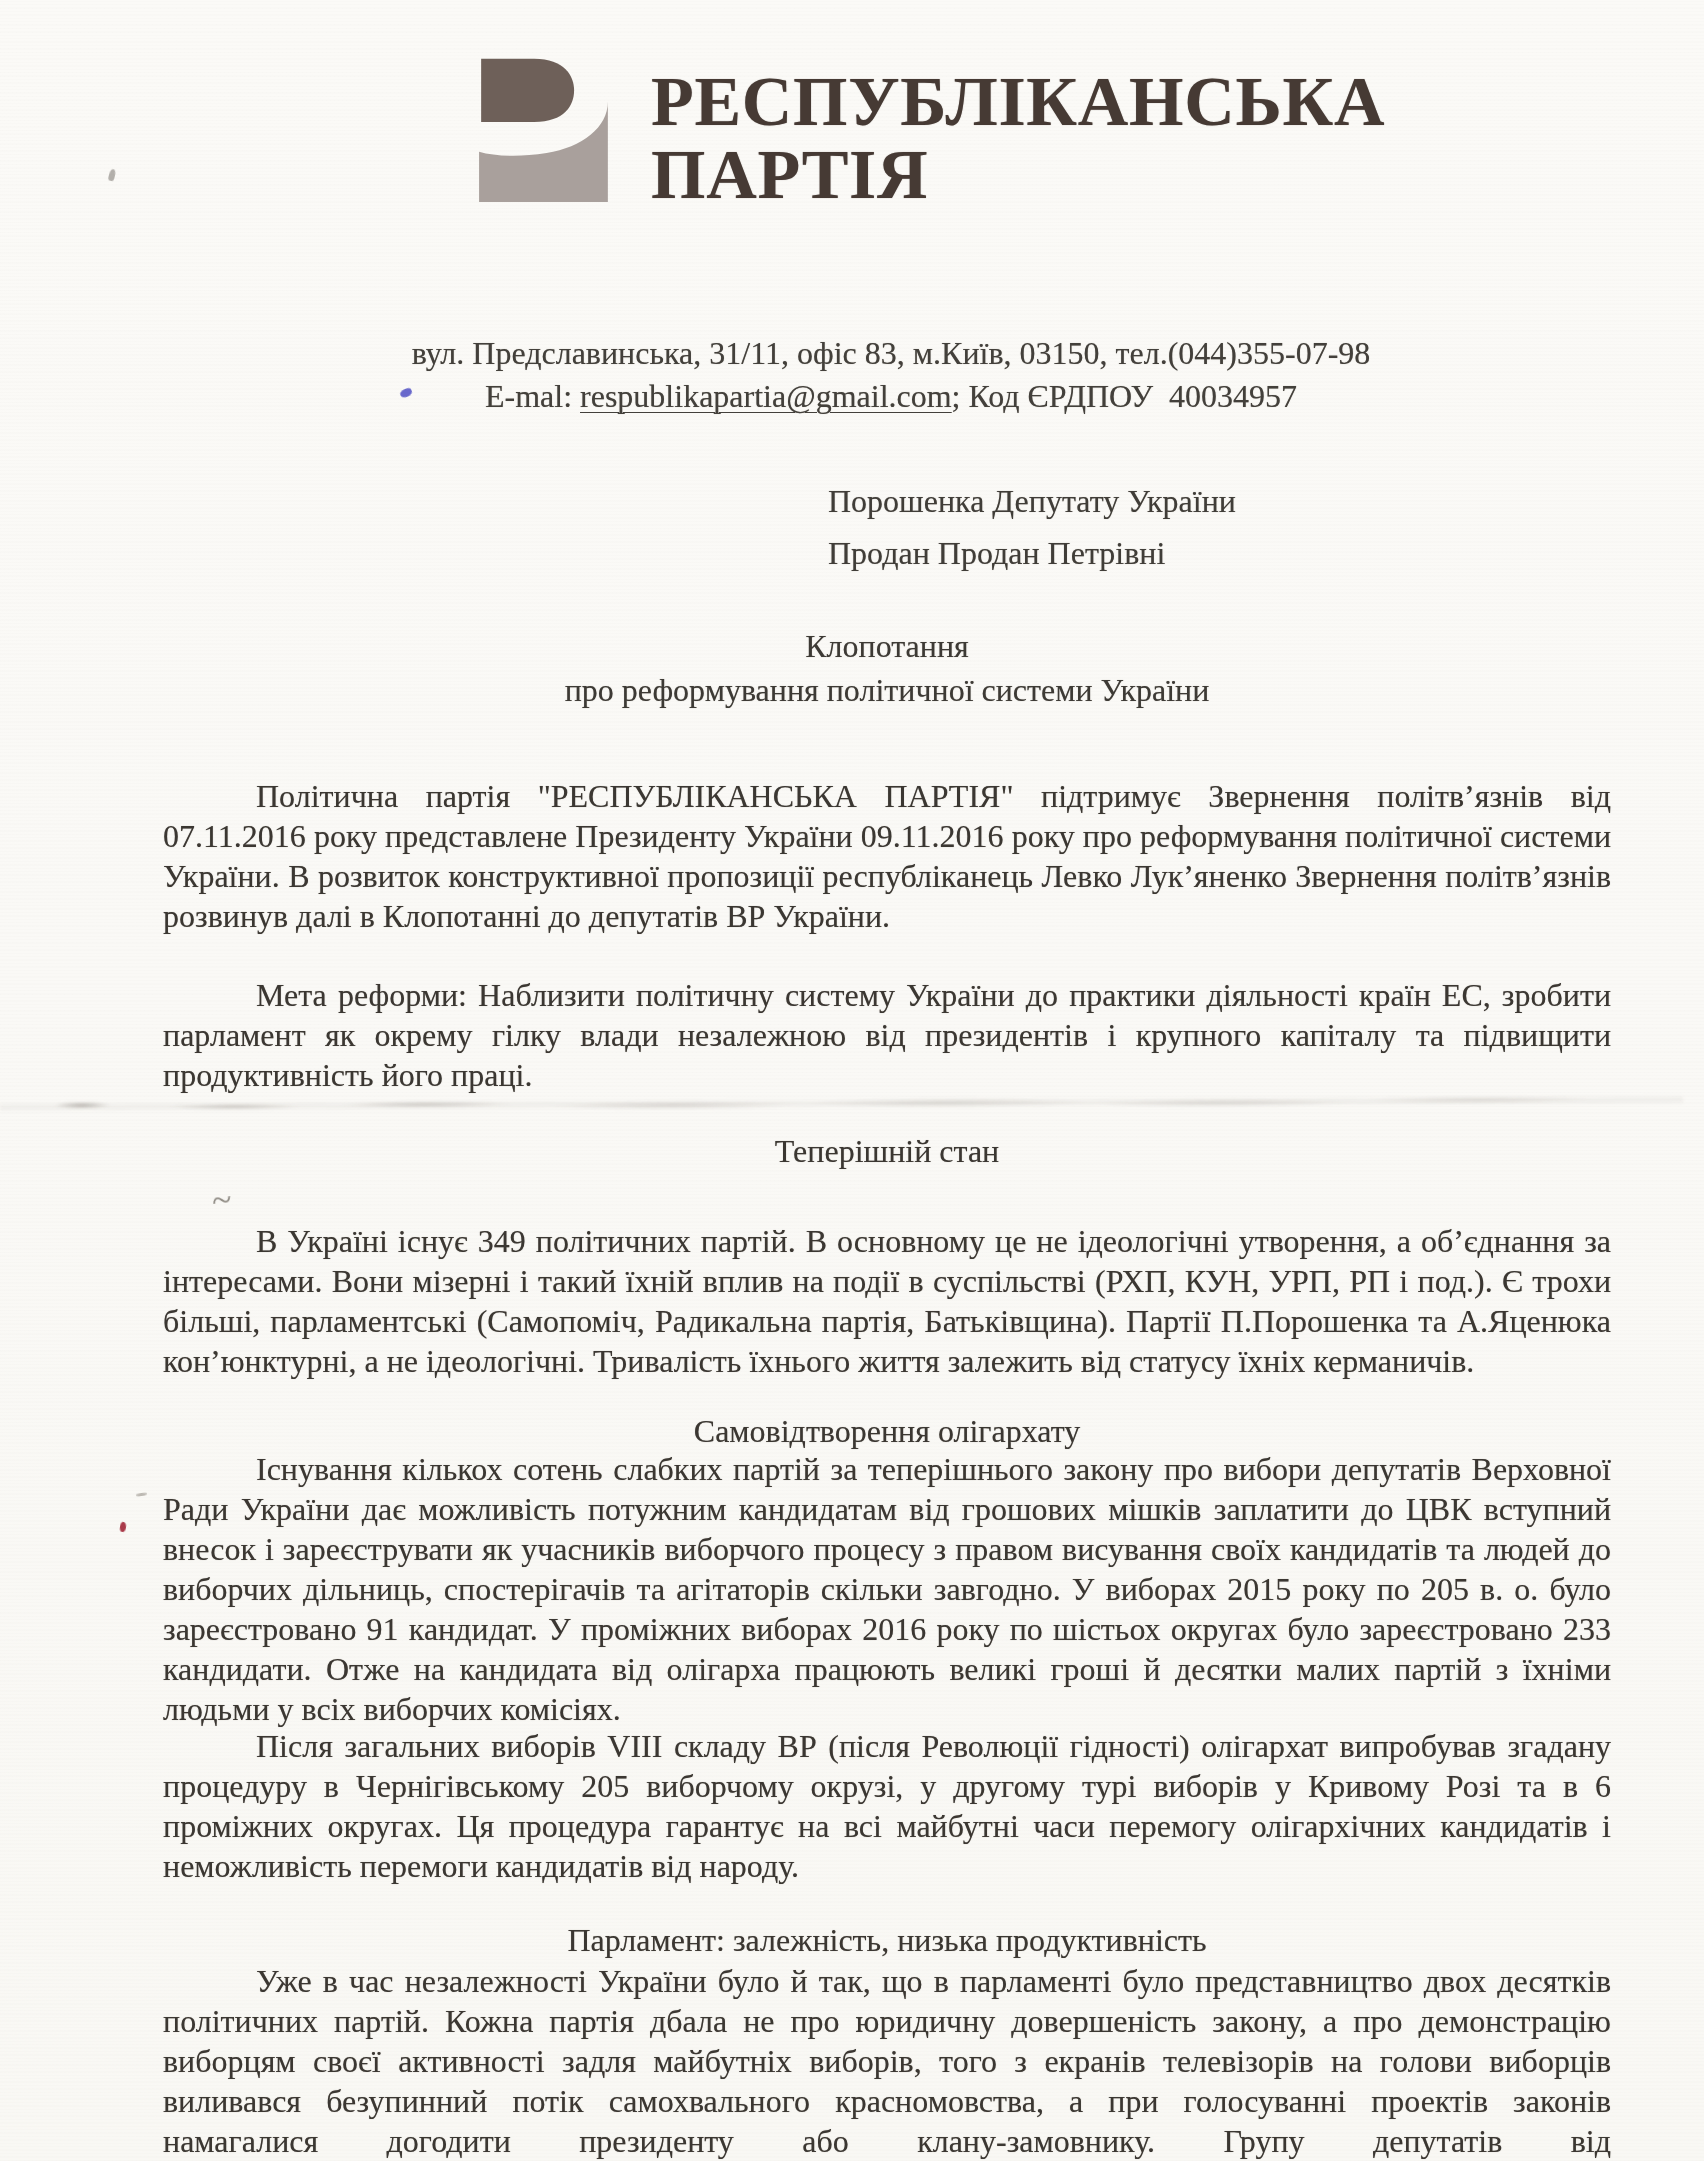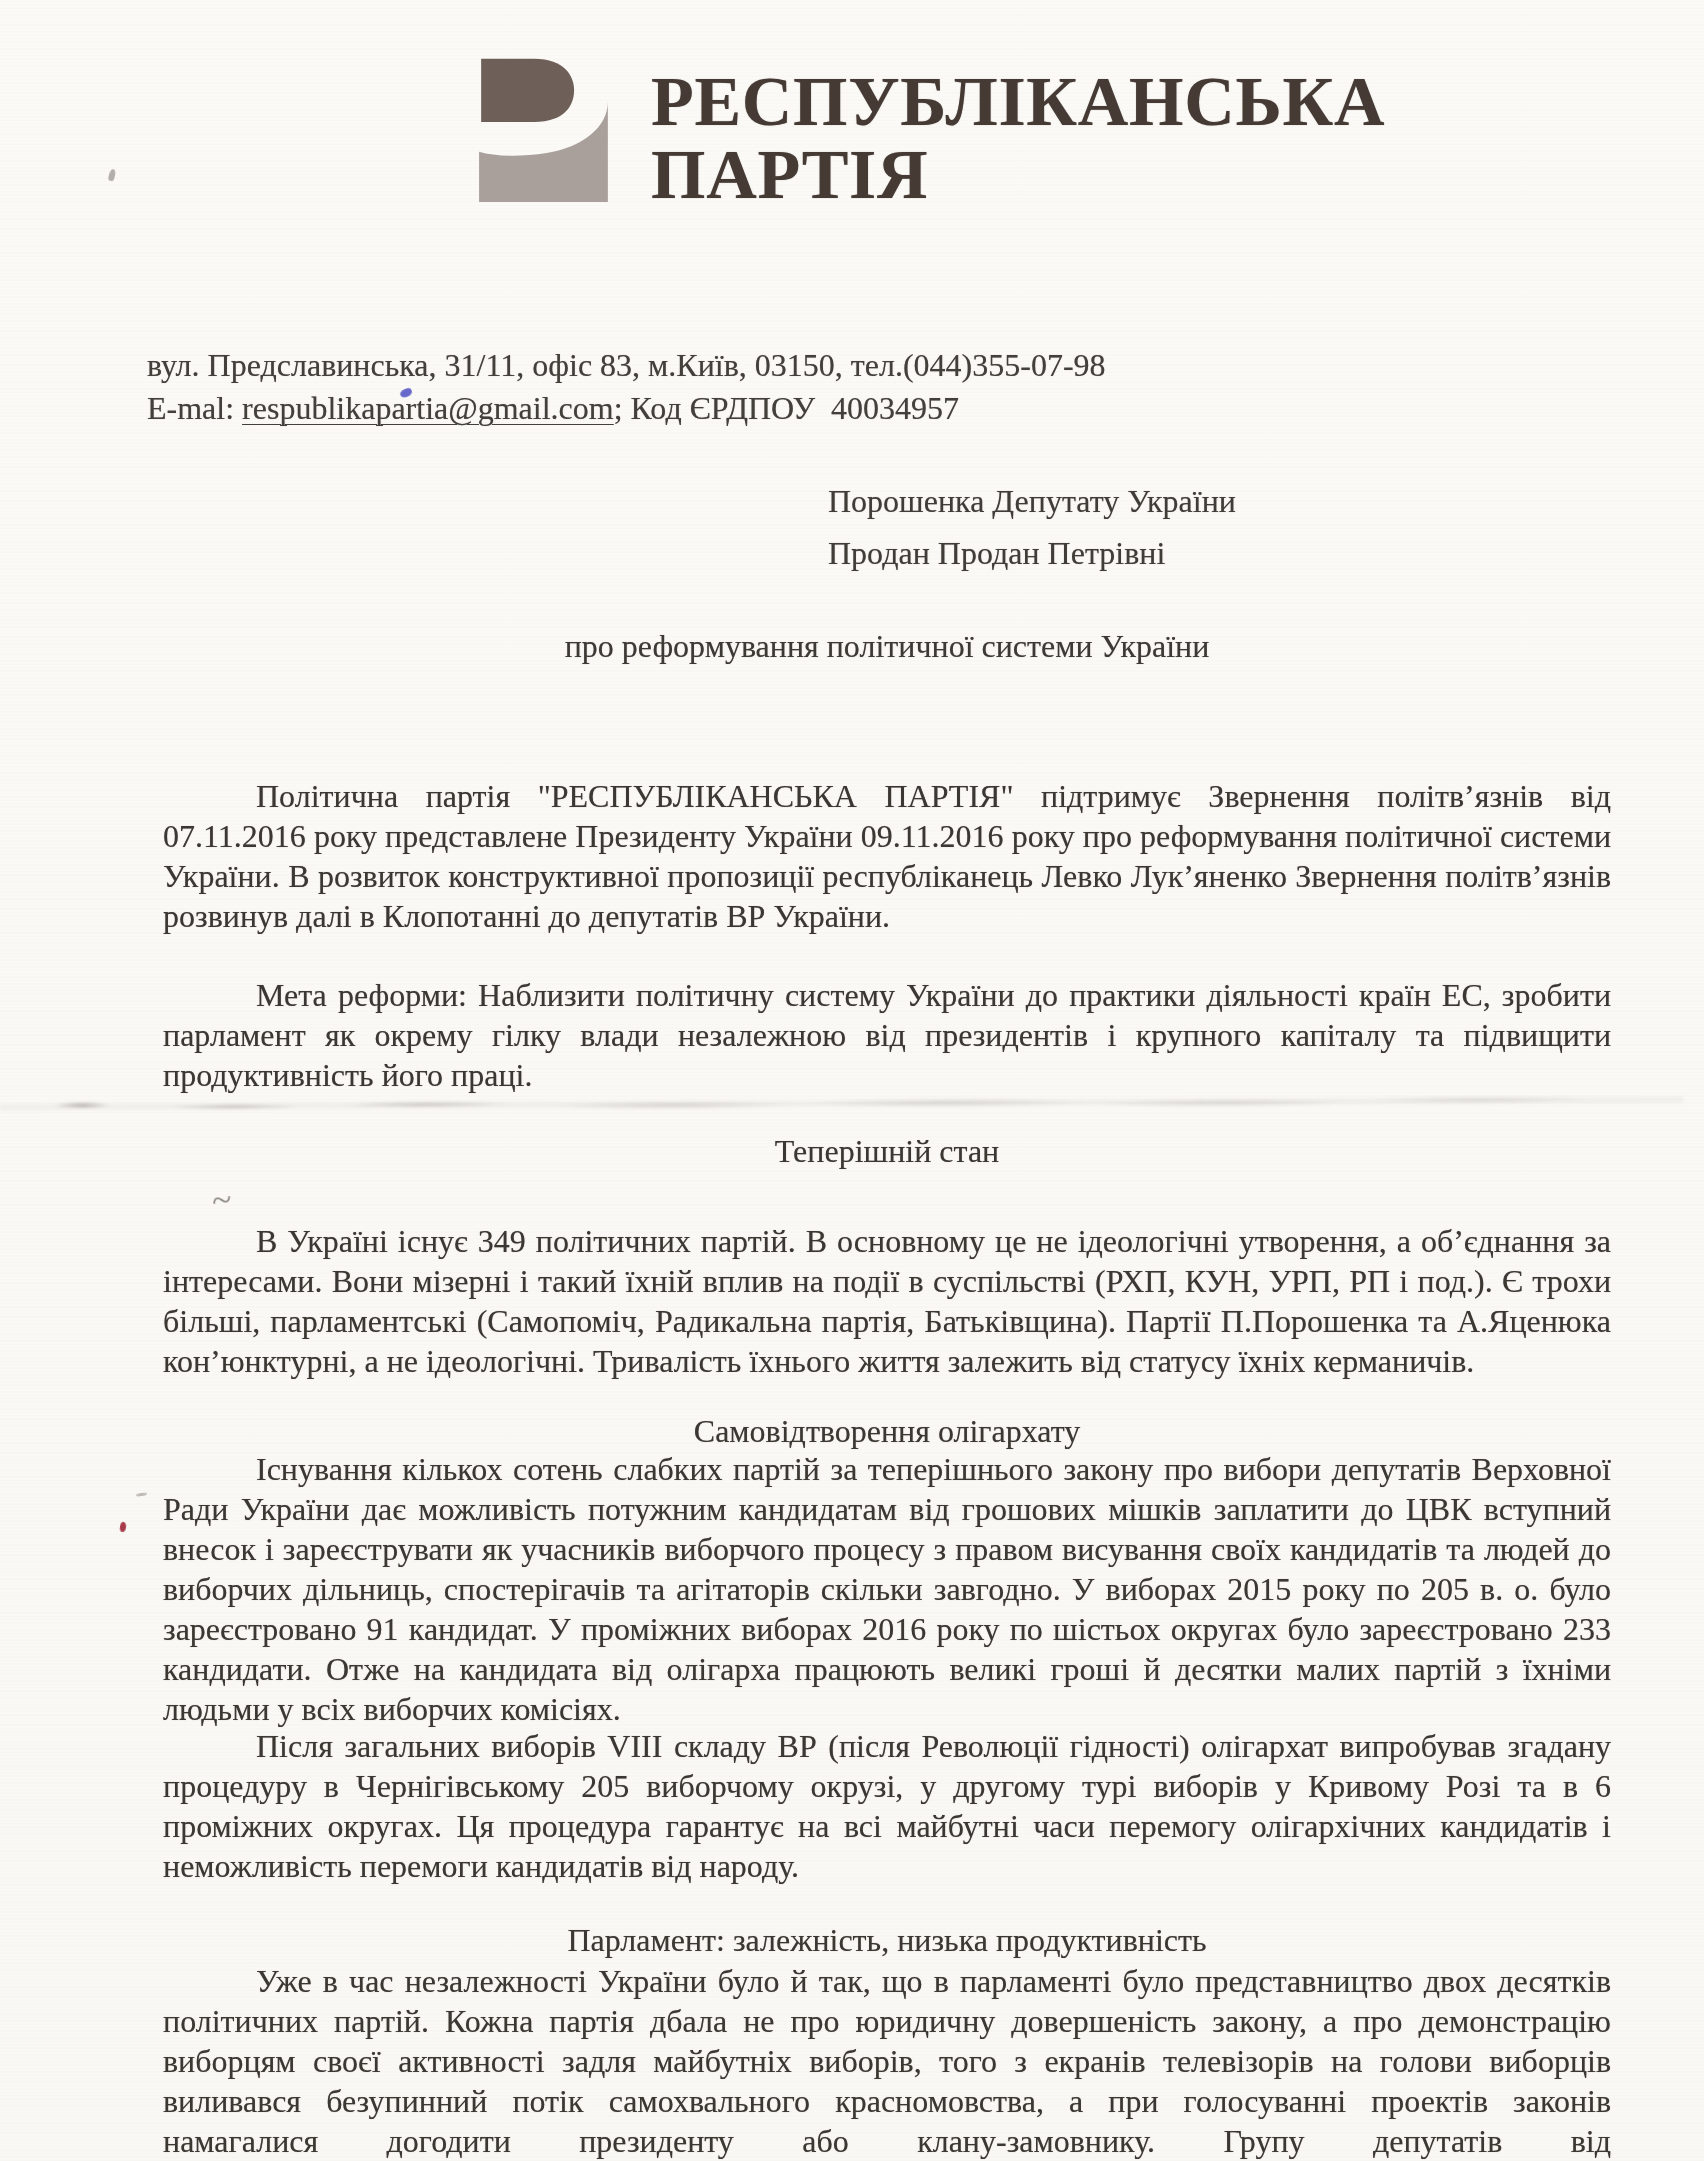--- a/index.html
+++ b/index.html
@@ -18,22 +18,22 @@
 
   
   .logo{ position:absolute; left:479px; top:58px; width:131px; height:146px; }
   .org-name{
     position:absolute; left:651px; top:65px; width:790px;
     font-size:70px; line-height:73px; font-weight:bold;
     letter-spacing:0.7px; color:#463a34;
     text-shadow:0 0 1px rgba(70,58,52,0.5);
   }
   .address-block{
-    position:absolute; left:147px; top:332px; width:1448px;
-    text-align:left; font-size:32px; line-height:43px; color:#43403b;margin-top:12px;
+    position:absolute; left:167px; top:332px; width:1448px;
+    text-align:center; font-size:32px; line-height:43px; color:#43403b;
   }
   .email-link{ text-decoration:underline; text-underline-offset:4.8px; text-decoration-thickness:1.4px; }
   .email-suffix{ white-space:pre-wrap; }
 
   
   .addressee{
     position:absolute; left:828px; top:475px;
     font-size:32px; line-height:52px; color:#403d38;
   }
 
@@ -120,20 +120,21 @@
     <div>вул. Предславинська, 31/11, офіс 83, м.Київ, 03150, тел.(044)355-07-98</div>
     <div><span>E-mal: </span><span class="email-link">respublikapartia@gmail.com</span><span class="email-suffix">; Код ЄРДПОУ  40034957</span></div>
   </div>
 
   <div class="addressee soft">
     <div>Порошенка Депутату України</div>
     <div>Продан Продан Петрівні</div>
   </div>
 
   <div class="doc-title soft">
+    <div>Клопотання</div>
     <div>про реформування політичної системи України</div>
   </div>
 
   <div class="para p1 soft">Політична партія "РЕСПУБЛІКАНСЬКА ПАРТІЯ" підтримує Звернення політв’язнів від 07.11.2016 року представлене Президенту України 09.11.2016 року про реформування політичної системи України. В розвиток конструктивної пропозиції республіканець Левко Лук’яненко Звернення політв’язнів розвинув далі в Клопотанні до депутатів ВР України.</div>
   <div class="para p2 soft">Мета реформи: Наблизити політичну систему України до практики діяльності країн ЕС, зробити парламент як окрему гілку влади незалежною від президентів і крупного капіталу та підвищити продуктивність його праці.</div>
 
   <div class="sec-heading h1 soft">Теперішній стан</div>
   <div class="para p3 soft">В Україні існує 349 політичних партій. В основному це не ідеологічні утворення, а об’єднання за інтересами. Вони мізерні і такий їхній вплив на події в суспільстві (РХП, КУН, УРП, РП і под.). Є трохи більші, парламентські (Самопоміч, Радикальна партія, Батьківщина). Партії П.Порошенка та А.Яценюка кон’юнктурні, а не ідеологічні. Тривалість їхнього життя залежить від статусу їхніх керманичів.</div>
 
   <div class="sec-heading h2 soft">Самовідтворення олігархату</div>

